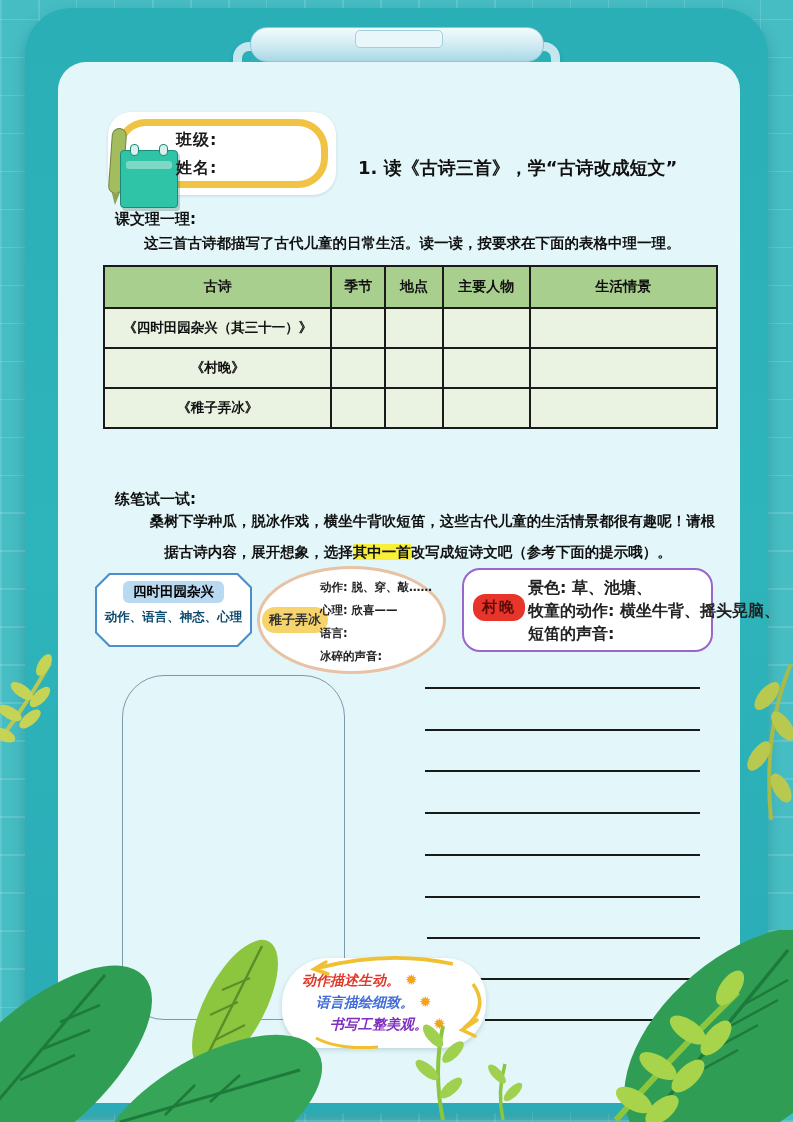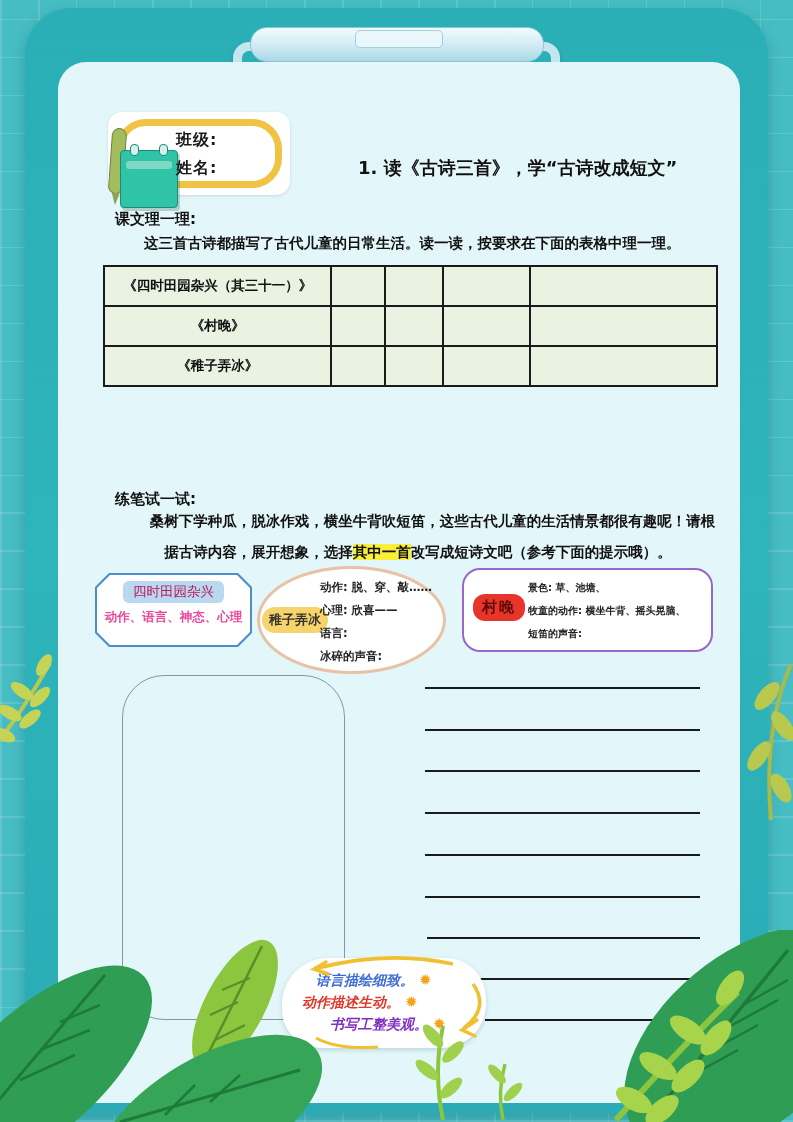--- a/index.html
+++ b/index.html
@@ -21,22 +21,22 @@
     border:9px solid #c4e6ef; border-radius:16px; box-shadow:0 2px 4px rgba(0,70,80,.25); }
   .clip-bar { position:absolute; left:250px; top:27px; width:294px; height:35px;
     background:linear-gradient(180deg,#f2fbfd 0%, #cfeaf2 55%, #a9d8e6 100%);
     border:1px solid #8fc6d6; border-radius:17px; }
   .clip-notch { position:absolute; left:355px; top:30px; width:88px; height:18px;
     background:#e9f7fb; border:1px solid #9fd0de; border-radius:5px; }
   
   .paper { position:absolute; left:58px; top:62px; width:682px; height:1041px;
     background:#e3f6f9; border-radius:28px; }
   
-  .name-box { position:absolute; left:108px; top:112px; width:182px; height:83px;
-    background:#ffffff; border-radius:14px; box-shadow:0 1px 3px rgba(0,60,70,.15); }
+  .name-box { position:absolute; left:108px; top:112px; width:228px; height:83px;
+    background:#ffffff; border-radius:23px; box-shadow:0 1px 3px rgba(0,60,70,.15); }
   .name-ring { position:absolute; left:8px; top:7px; right:8px; bottom:7px;
     border:7px solid #f0c342; border-radius:30px; }
   .name-fields { position:absolute; left:68px; top:14px; }
   .name-row { font-size:16px; font-weight:700; color:#1a1a1a; line-height:28px; letter-spacing:1px; }
   .name-blank { display:inline-block; width:54px; height:14px; }
   
   .nb-icon { position:absolute; left:-14px; top:4px; width:90px; height:100px; }
   .pen { position:absolute; left:16px; top:12px; width:15px; height:66px; background:#a3bd5e;
     border:1px solid #6e8140; border-radius:8px; transform:rotate(4deg); }
   .pen:after { content:""; position:absolute; left:3px; top:64px; border-left:4px solid transparent;
@@ -57,33 +57,33 @@
     font-weight:700; color:#111; }
   table.sheet th { background:#a9cf8f; height:42px; font-size:14px; }
   table.sheet td { background:#eaf3e2; height:40px; font-size:13.5px; }
   
   .hint1-outer { position:absolute; left:95px; top:573px; width:157px; height:74px; background:#4a8ecb;
     clip-path:polygon(14px 0,calc(100% - 14px) 0,100% 14px,100% calc(100% - 14px),calc(100% - 14px) 100%,14px 100%,0 calc(100% - 14px),0 14px); }
   .hint1-inner { position:absolute; left:2px; top:2px; right:2px; bottom:2px; background:#fff;
     clip-path:polygon(13px 0,calc(100% - 13px) 0,100% 13px,100% calc(100% - 13px),calc(100% - 13px) 100%,13px 100%,0 calc(100% - 13px),0 13px);
     text-align:center; }
   .hint1-pill { display:inline-block; margin-top:6px; padding:2px 10px; background:#b8d9f0;
-    border-radius:6px; font-size:13.5px; font-weight:400; color:#be185d; }
-  .hint1-line { margin-top:6px; font-size:12.5px; font-weight:700; color:#ec4899; white-space:nowrap; }
+    border-radius:6px; font-size:13.5px; font-weight:700; color:#000000; }
+  .hint1-line { margin-top:6px; font-size:12.5px; font-weight:700; color:#0c4a6e; white-space:nowrap; }
   .hint2 { position:absolute; left:257px; top:566px; width:189px; height:108px; background:#fff;
     border:3px solid #e8c2a4; border-radius:50%; }
   .hint2-pill { position:absolute; left:2px; top:38px; padding:4px 7px; background:#f6d36b;
     border-radius:14px; font-size:13px; font-weight:700; color:#333; white-space:nowrap; }
   .hint2-lines { position:absolute; left:60px; top:7px; font-size:11.5px; font-weight:700;
     color:#222; line-height:23px; white-space:nowrap; }
   .hint3 { position:absolute; left:462px; top:568px; width:251px; height:84px; background:#fff;
     border:2.5px solid #9966cc; border-radius:18px; }
   .hint3-pill { position:absolute; left:9px; top:24px; padding:4px 9px; background:#e8352b;
     border-radius:12px; font-size:15px; font-weight:700; color:#5e0b06; letter-spacing:2px; white-space:nowrap; }
-  .hint3-lines { position:absolute; left:64px; top:6px; font-size:10px; font-weight:700;
+  .hint3-lines { position:absolute; left:64px; top:6px; font-size:16px; font-weight:700;
     color:#222; line-height:23px; white-space:nowrap; }
   
   .write-box { position:absolute; left:122px; top:675px; width:223px; height:345px;
     border:1.5px solid #7d9aaa; border-radius:42px; }
   .wline { position:absolute; height:2px; background:#1a1a1a; }
   
   .tip-bubble { position:absolute; left:282px; top:958px; width:204px; height:90px; background:#fff;
     border-radius:46px 40px 44px 38px; box-shadow:0 2px 5px rgba(0,70,80,.18); padding:11px 0 0 20px; }
   .tip-line { font-size:14px; font-weight:700; font-style:italic; line-height:22px; white-space:nowrap; }
   .tip-line .spark { font-style:normal; color:#f5a31a; font-size:15px; }
@@ -130,20 +130,27 @@
 
   <table class="sheet">
     <colgroup>
         <col style="width:228px">
         <col style="width:54px">
         <col style="width:58px">
         <col style="width:87px">
         <col style="width:188px">
       </colgroup>
     <tbody>
+        <tr>
+      <th>古诗</th>
+      <th>季节</th>
+      <th>地点</th>
+      <th>主要人物</th>
+      <th>生活情景</th>
+    </tr>
     <tr>
       <td>《四时田园杂兴（其三十一）》</td>
       <td></td>
       <td></td>
       <td></td>
       <td></td>
     </tr>
     <tr>
       <td>《村晚》</td>
       <td></td>
@@ -203,22 +210,22 @@
   <div class="wline" style="left:485px; top:1019px; width:183px;"></div>
 
   <div class="tip-bubble">
     <svg class="tip-arrows" width="240" height="110" viewBox="0 0 240 110">
       <path d="M 50 22 Q 120 4 185 18" fill="none" stroke="#f0c030" stroke-width="3.5"></path>
       <path d="M 58 16 L 46 23 L 60 28" fill="none" stroke="#f0c030" stroke-width="3.5" stroke-linecap="round"></path>
       <path d="M 205 38 Q 222 62 196 82" fill="none" stroke="#f0c030" stroke-width="3.5"></path>
       <path d="M 209 74 L 194 84 L 207 90" fill="none" stroke="#f0c030" stroke-width="3.5" stroke-linecap="round"></path>
       <path d="M 48 92 Q 70 104 110 101" fill="none" stroke="#f0c030" stroke-width="3"></path>
     </svg>
+    <div class="tip-line t-red"><span>动作描述生动。</span> <span class="spark">✹</span></div>
     <div class="tip-line t-blue"><span>语言描绘细致。</span> <span class="spark">✹</span></div>
-    <div class="tip-line t-red"><span>动作描述生动。</span> <span class="spark">✹</span></div>
     <div class="tip-line t-purple"><span>书写工整美观。</span> <span class="spark">✹</span></div>
   </div>
 
   <svg class="leaf-svg" style="left:0; top:645px;" width="58" height="100" viewBox="0 0 58 100">
     <path d="M 2 92 Q 26 60 50 18" fill="none" stroke="#b9c94f" stroke-width="4"></path>
     <ellipse cx="44" cy="20" rx="6" ry="12" fill="#c6d455" transform="rotate(30 44 20)"></ellipse>
     <ellipse cx="22" cy="46" rx="6" ry="13" fill="#c6d455" transform="rotate(-55 22 46)"></ellipse>
     <ellipse cx="40" cy="52" rx="6" ry="13" fill="#c6d455" transform="rotate(45 40 52)"></ellipse>
     <ellipse cx="10" cy="68" rx="6" ry="13" fill="#c6d455" transform="rotate(-60 10 68)"></ellipse>
     <ellipse cx="30" cy="74" rx="6" ry="13" fill="#c6d455" transform="rotate(50 30 74)"></ellipse>

